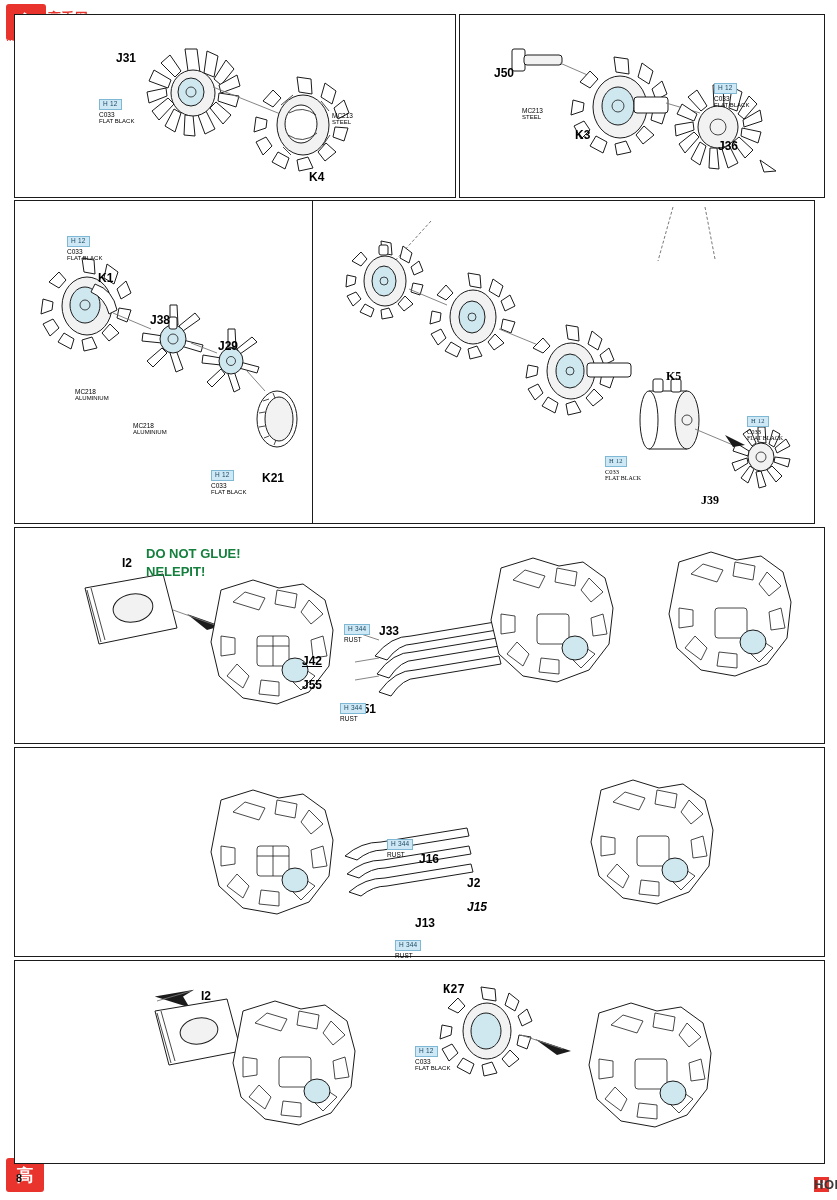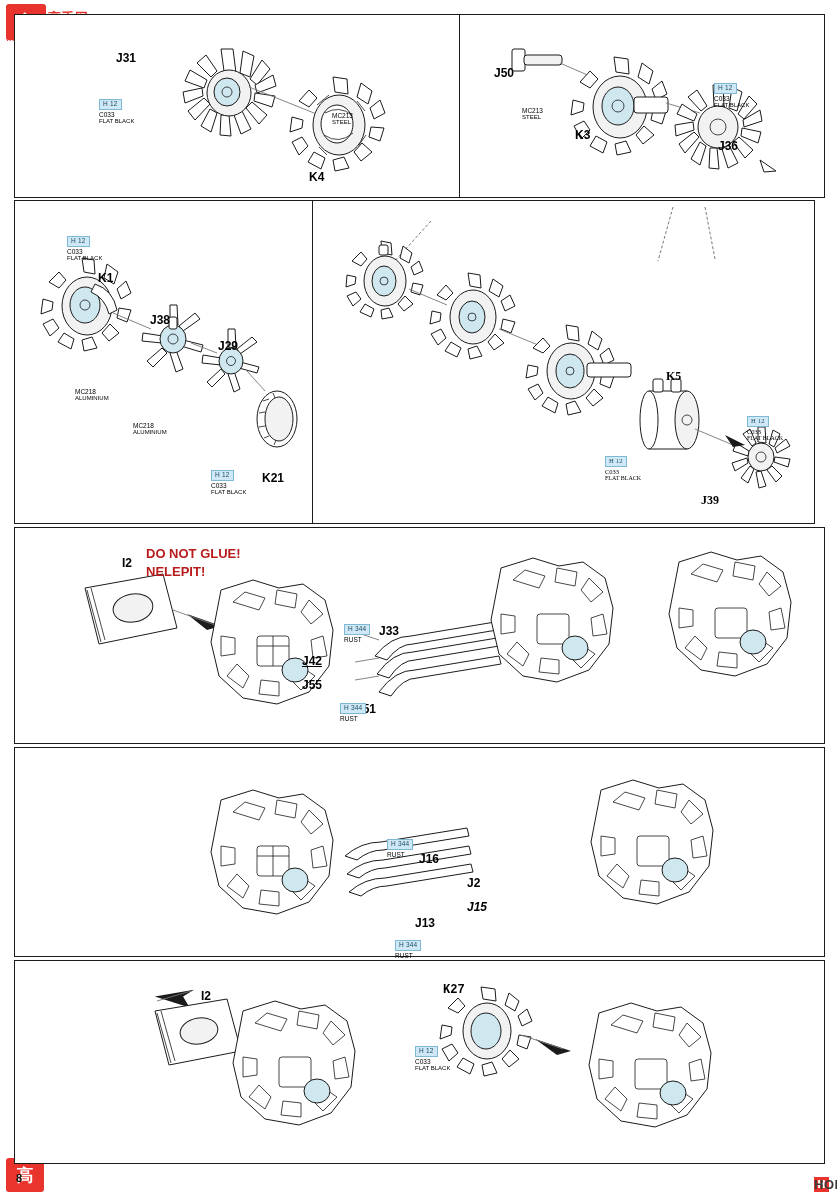--- a/index.html
+++ b/index.html
@@ -24,21 +24,21 @@
   .wm-br .sq{width:15px;height:15px;background:#e8342c;display:flex;align-items:center;justify-content:center;}
   .wm-br .sq span{color:#fff;font-size:10px;font-weight:bold;font-family:"DejaVu Sans",sans-serif;}
   .wm-br .lbl{font-size:13px;font-weight:bold;color:#3a3a3a;letter-spacing:.5px;}
 
   .pagenum{position:absolute;left:16px;bottom:16px;font-size:11px;color:#111;font-weight:bold;}
 
   
   .panel{position:absolute;border:1px solid #1b1b1b;background:#fff;}
 
   .lbl{position:absolute;font-size:12px;font-weight:bold;color:#000;white-space:nowrap;}
-  .note{position:absolute;font-size:13px;font-weight:bold;color:#b91c1c;white-space:nowrap;}
+  .note{position:absolute;font-size:13px;font-weight:bold;color:#15803d;white-space:nowrap;}
 
   
   .paint{position:absolute;white-space:nowrap;}
   .paint .code{display:inline-block;background:#cfe8f5;border:1px solid #7fb8d4;color:#1a4a63;
       font-size:6.5px;padding:1px 3px;line-height:1;letter-spacing:.2px;}
   .paint .n1{font-size:6.5px;color:#000;line-height:1.15;margin-top:1px;}
   .paint .n2{font-size:6px;color:#000;line-height:1.15;}
   .paint.plain .n1{font-size:6.5px;}
   .paint.plain .n2{font-size:6px;}
 
@@ -71,21 +71,21 @@
 
   <div class="wm-br">
     <div class="sq">
         <span>H</span>
       </div>
     <div class="lbl">HOBBY-SEARCH</div>
   </div>
 
   <div class="pagenum">8</div>
 
-  <div class="panel" style="left:14px;top:14px;width:440px;height:182px;padding-left:36px;">
+  <div class="panel" style="left:14px;top:14px;width:440px;height:182px;">
     <svg width="440" height="182" viewBox="0 0 440 182">
 
       <g transform="translate(178,78)">
         <g class="st">
           <path d="M-8,-44 L4,-44 L7,-20 L-5,-22 Z"></path>
           <path d="M14,-42 L25,-37 L21,-16 L11,-20 Z"></path>
           <path d="M33,-33 L41,-24 L28,-8 L21,-14 Z"></path>
           <path d="M44,-18 L47,-7 L28,0 L26,-8 Z"></path>
           <path d="M46,3 L43,14 L25,8 L26,0 Z"></path>
           <path d="M38,22 L30,31 L17,15 L23,9 Z"></path>

